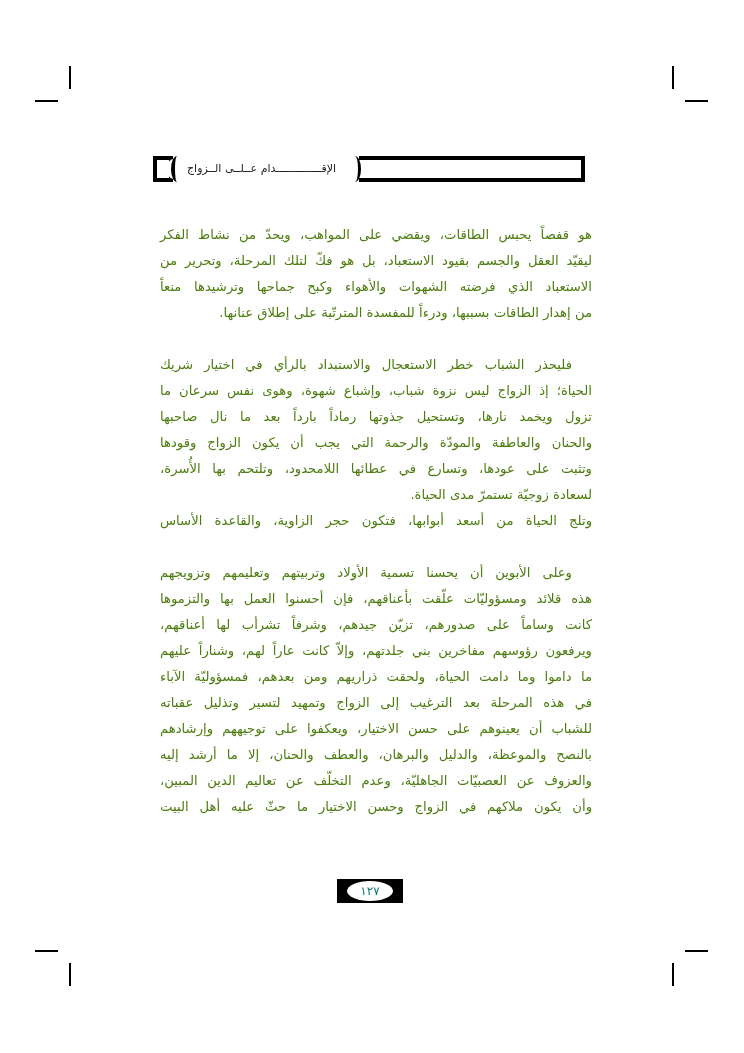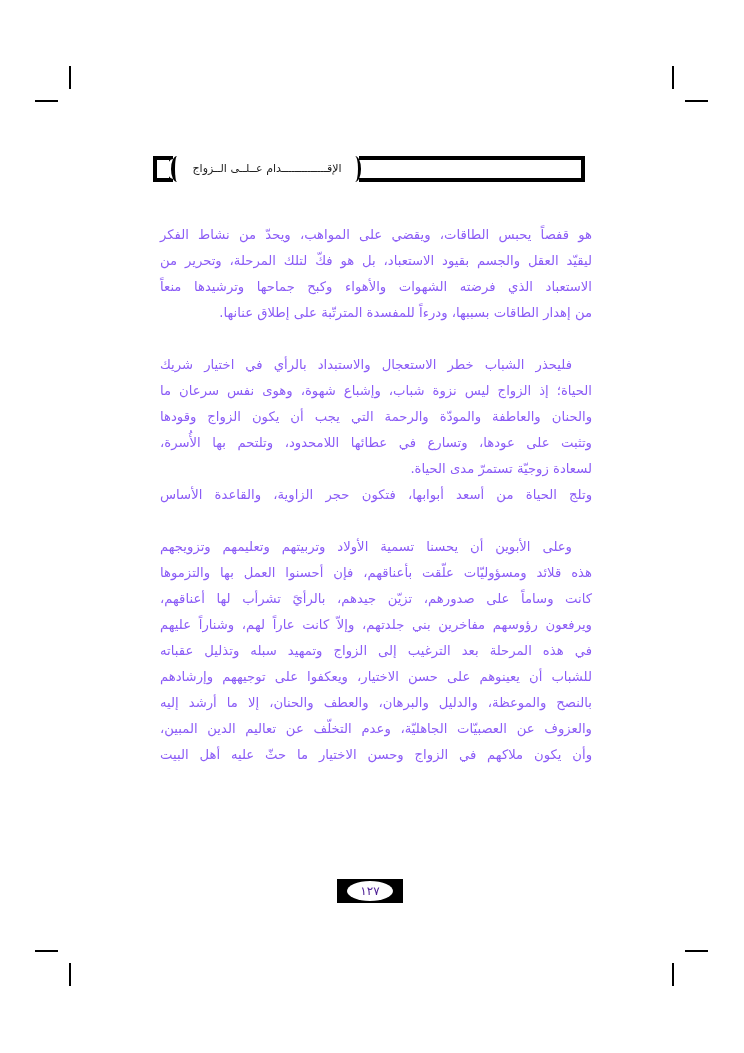--- a/index.html
+++ b/index.html
@@ -22,51 +22,51 @@
   }
   .hdr-left-inner {
     position: absolute; left: 4px; top: 4px; width: 12px; height: 18px; background: #fff;
   }
   .hdr-left-paren {
     position: absolute; left: 18px; top: 0; width: 12px; height: 26px;
     border-left: 4px solid #000; border-radius: 50% 0 0 50%; box-sizing: border-box;
   }
   .hdr-title {
     position: absolute; left: 34px; top: 3px; width: 160px; height: 20px;
-    direction: rtl; text-align: center; font-size: 11px; line-height: 20px; color: #222;
+    direction: rtl; text-align: left; font-size: 11px; line-height: 20px; color: #222;
     white-space: nowrap;
   }
   .hdr-right-paren {
     position: absolute; left: 196px; top: 0; width: 12px; height: 26px;
     border-right: 3px solid #000; border-radius: 0 50% 50% 0; box-sizing: border-box;
   }
   .hdr-box {
     position: absolute; left: 206px; top: 0; width: 226px; height: 26px;
     border-top: 4px solid #000; border-bottom: 4px solid #000; border-right: 4px solid #000;
     box-sizing: border-box;
   }
 
   
   .text {
     position: absolute; left: 160px; top: 222px; width: 432px;
     direction: rtl; text-align: justify; text-align-last: right;
-    font-family: "DejaVu Sans", sans-serif; font-size: 13.2px; line-height: 26px; color: #8b5cf6;
+    font-family: "DejaVu Sans", sans-serif; font-size: 13.2px; line-height: 26px; color: #4d7c0f;
   }
   .text p { margin: 0; }
   .text p.gap { margin-top: 26px; }
   .line { display: block; text-align: justify; text-align-last: justify; white-space: nowrap; }
   .line.last { text-align-last: right; }
 
   
   .page-num {
     position: absolute; left: 337px; top: 879px; width: 66px; height: 24px; background: #000;
   }
   .page-num-oval {
     position: absolute; left: 10px; top: 2px; width: 46px; height: 20px; background: #fff;
-    border-radius: 50%; text-align: center; font-size: 12px; line-height: 20px; color: #4c1d95;
+    border-radius: 50%; text-align: center; font-size: 12px; line-height: 20px; color: #0f766e;
     direction: rtl;
   }
 </style>
 </head>
 <body>
 
 <div class="crop v" style="left:69px; top:66px;"></div>
 <div class="crop h" style="left:35px; top:100px;"></div>
 <div class="crop v" style="left:672px; top:66px;"></div>
 <div class="crop h" style="left:685px; top:100px;"></div>
@@ -88,31 +88,33 @@
 <div class="text">
   <p>
     <span class="line">هو قفصاً يحبس الطاقات، ويقضي على المواهب، ويحدّ من نشاط الفكر</span>
     <span class="line">ليقيّد العقل والجسم بقيود الاستعباد، بل هو فكّ لتلك المرحلة، وتحرير من</span>
     <span class="line">الاستعباد الذي فرضته الشهوات والأهواء وكبح جماحها وترشيدها منعاً</span>
     <span class="line last">من إهدار الطاقات بسببها، ودرءاً  للمفسدة المترتّبة على إطلاق عنانها.</span>
   </p>
   <p class="gap">
     <span class="line" style="padding-right:20px">فليحذر الشباب خطر الاستعجال والاستبداد بالرأي في اختيار شريك</span>
     <span class="line">الحياة؛ إذ الزواج ليس نزوة شباب، وإشباع شهوة، وهوى نفس سرعان ما</span>
+    <span class="line">تزول ويخمد نارها، وتستحيل جذوتها رماداً بارداً بعد ما نال صاحبها</span>
     <span class="line">والحنان والعاطفة والمودّة والرحمة التي يجب أن يكون الزواج وقودها</span>
     <span class="line">وتثبت على عودها، وتسارع في عطائها اللامحدود، وتلتحم بها الأُسرة،</span>
     <span class="line last">لسعادة زوجيّة تستمرّ مدى الحياة.</span>
     <span class="line">وتلج الحياة من أسعد أبوابها، فتكون حجر الزاوية، والقاعدة الأساس</span>
   </p>
   <p class="gap">
     <span class="line" style="padding-right:20px">وعلى الأبوين أن يحسنا تسمية الأولاد وتربيتهم وتعليمهم وتزويجهم</span>
     <span class="line">هذه قلائد ومسؤوليّات علّقت بأعناقهم، فإن أحسنوا العمل بها والتزموها</span>
-    <span class="line">كانت وساماً على صدورهم، تزيّن جيدهم، بالرأيً تشرأب لها أعناقهم،</span>
+    <span class="line">كانت وساماً على صدورهم، تزيّن جيدهم، وشرفاً تشرأب لها أعناقهم،</span>
     <span class="line">ويرفعون رؤوسهم مفاخرين بني جلدتهم، وإلاّ كانت عاراً لهم، وشناراً عليهم</span>
-    <span class="line">في هذه المرحلة بعد الترغيب إلى الزواج وتمهيد سبله وتذليل عقباته</span>
+    <span class="line">ما داموا وما دامت الحياة، ولحقت ذراريهم ومن بعدهم، فمسؤوليّة الآباء</span>
+    <span class="line">في هذه المرحلة بعد الترغيب إلى الزواج وتمهيد لتسير وتذليل عقباته</span>
     <span class="line">للشباب أن يعينوهم على حسن الاختيار، ويعكفوا على توجيههم وإرشادهم</span>
     <span class="line">بالنصح والموعظة، والدليل والبرهان، والعطف والحنان، إلا ما أرشد إليه</span>
     <span class="line">والعزوف عن العصبيّات الجاهليّة، وعدم التخلّف عن تعاليم الدين المبين،</span>
     <span class="line">وأن يكون ملاكهم في الزواج وحسن الاختيار ما حثّ عليه أهل البيت</span>
   </p>
 </div>
 
 <div class="page-num">
   <div class="page-num-oval">١٢٧</div>
 </div>

